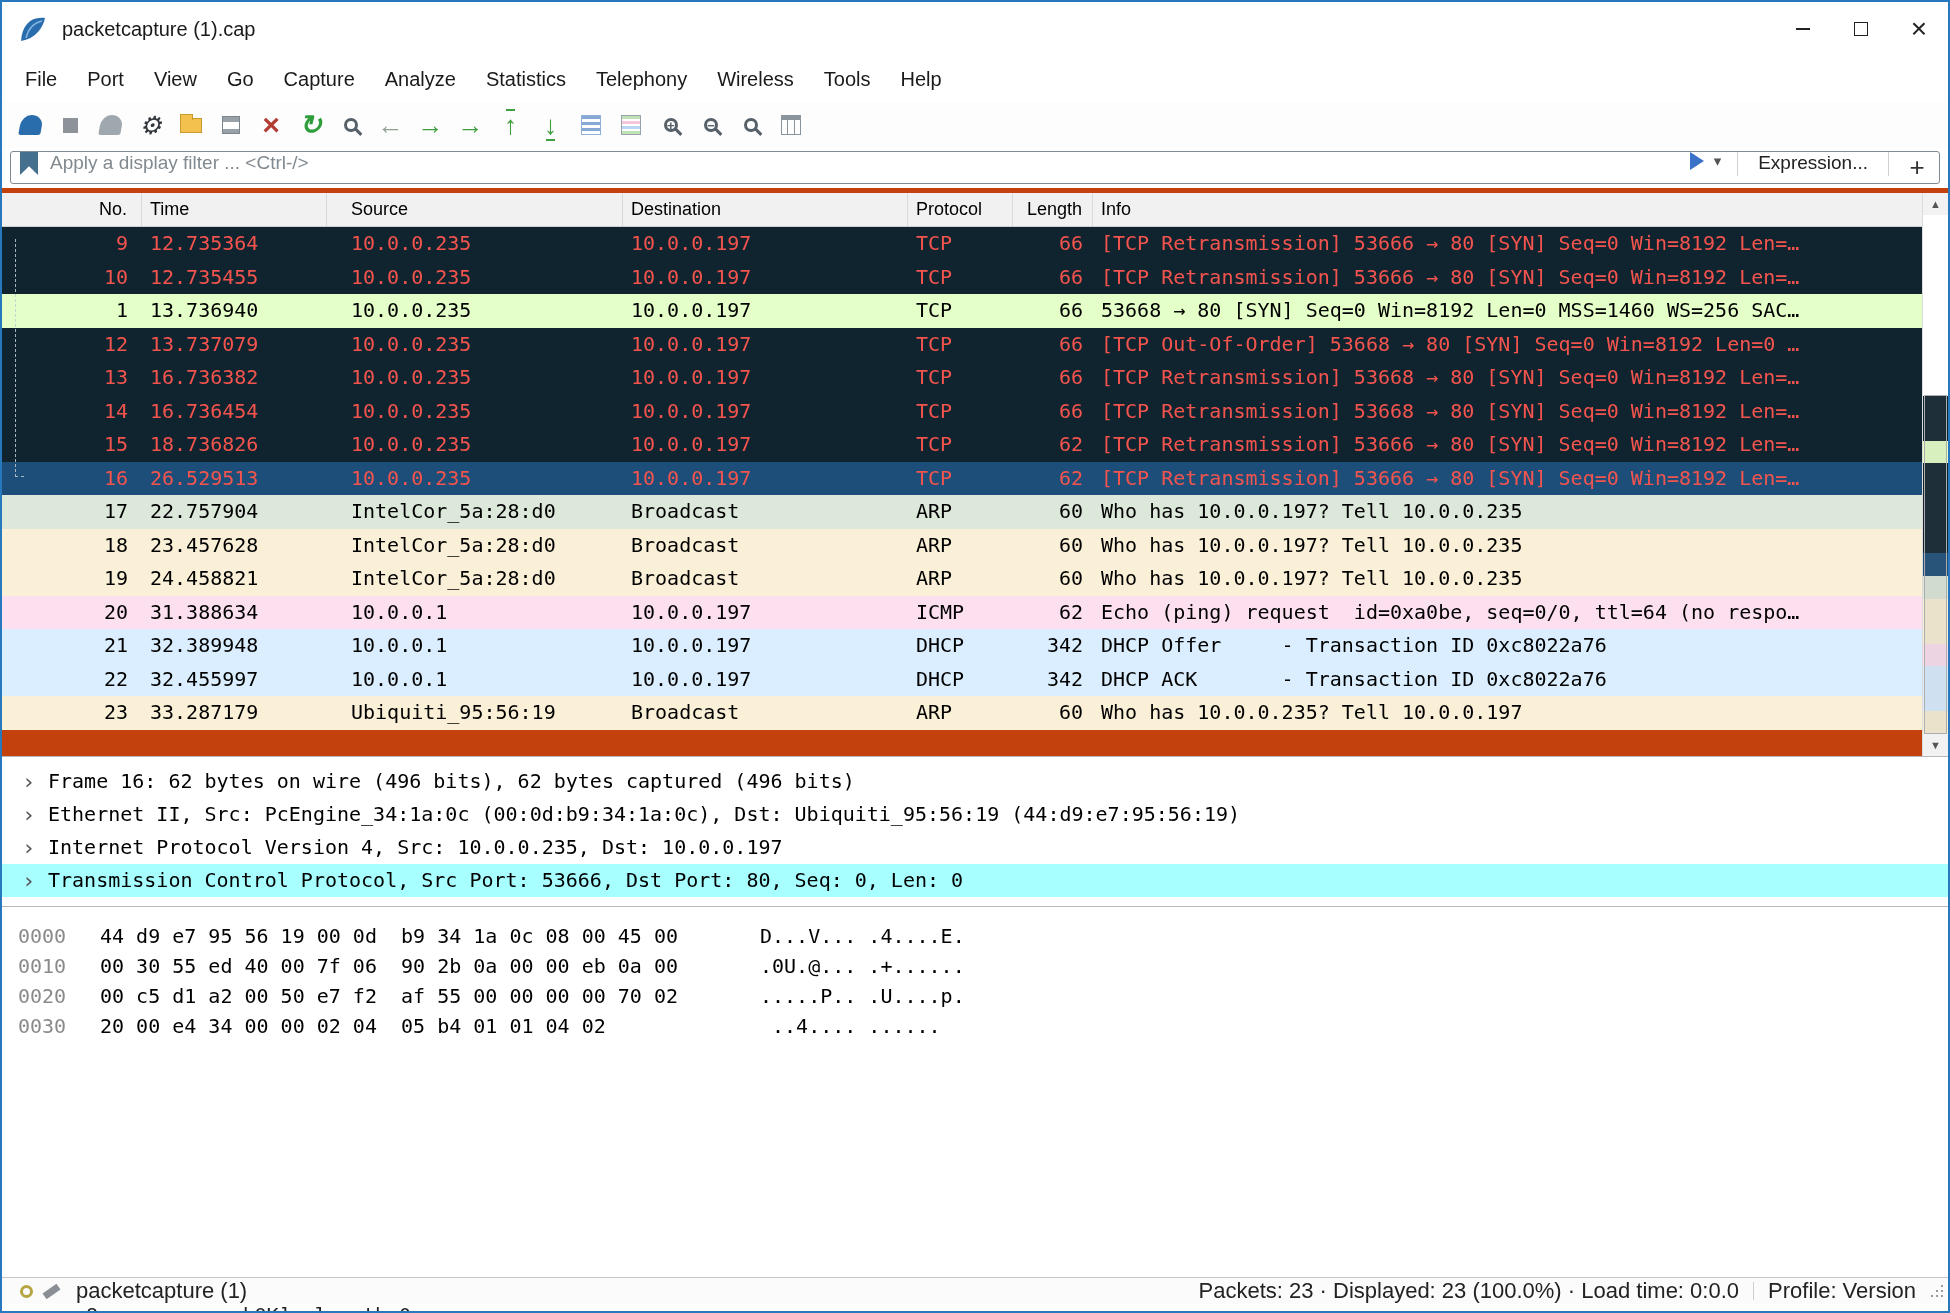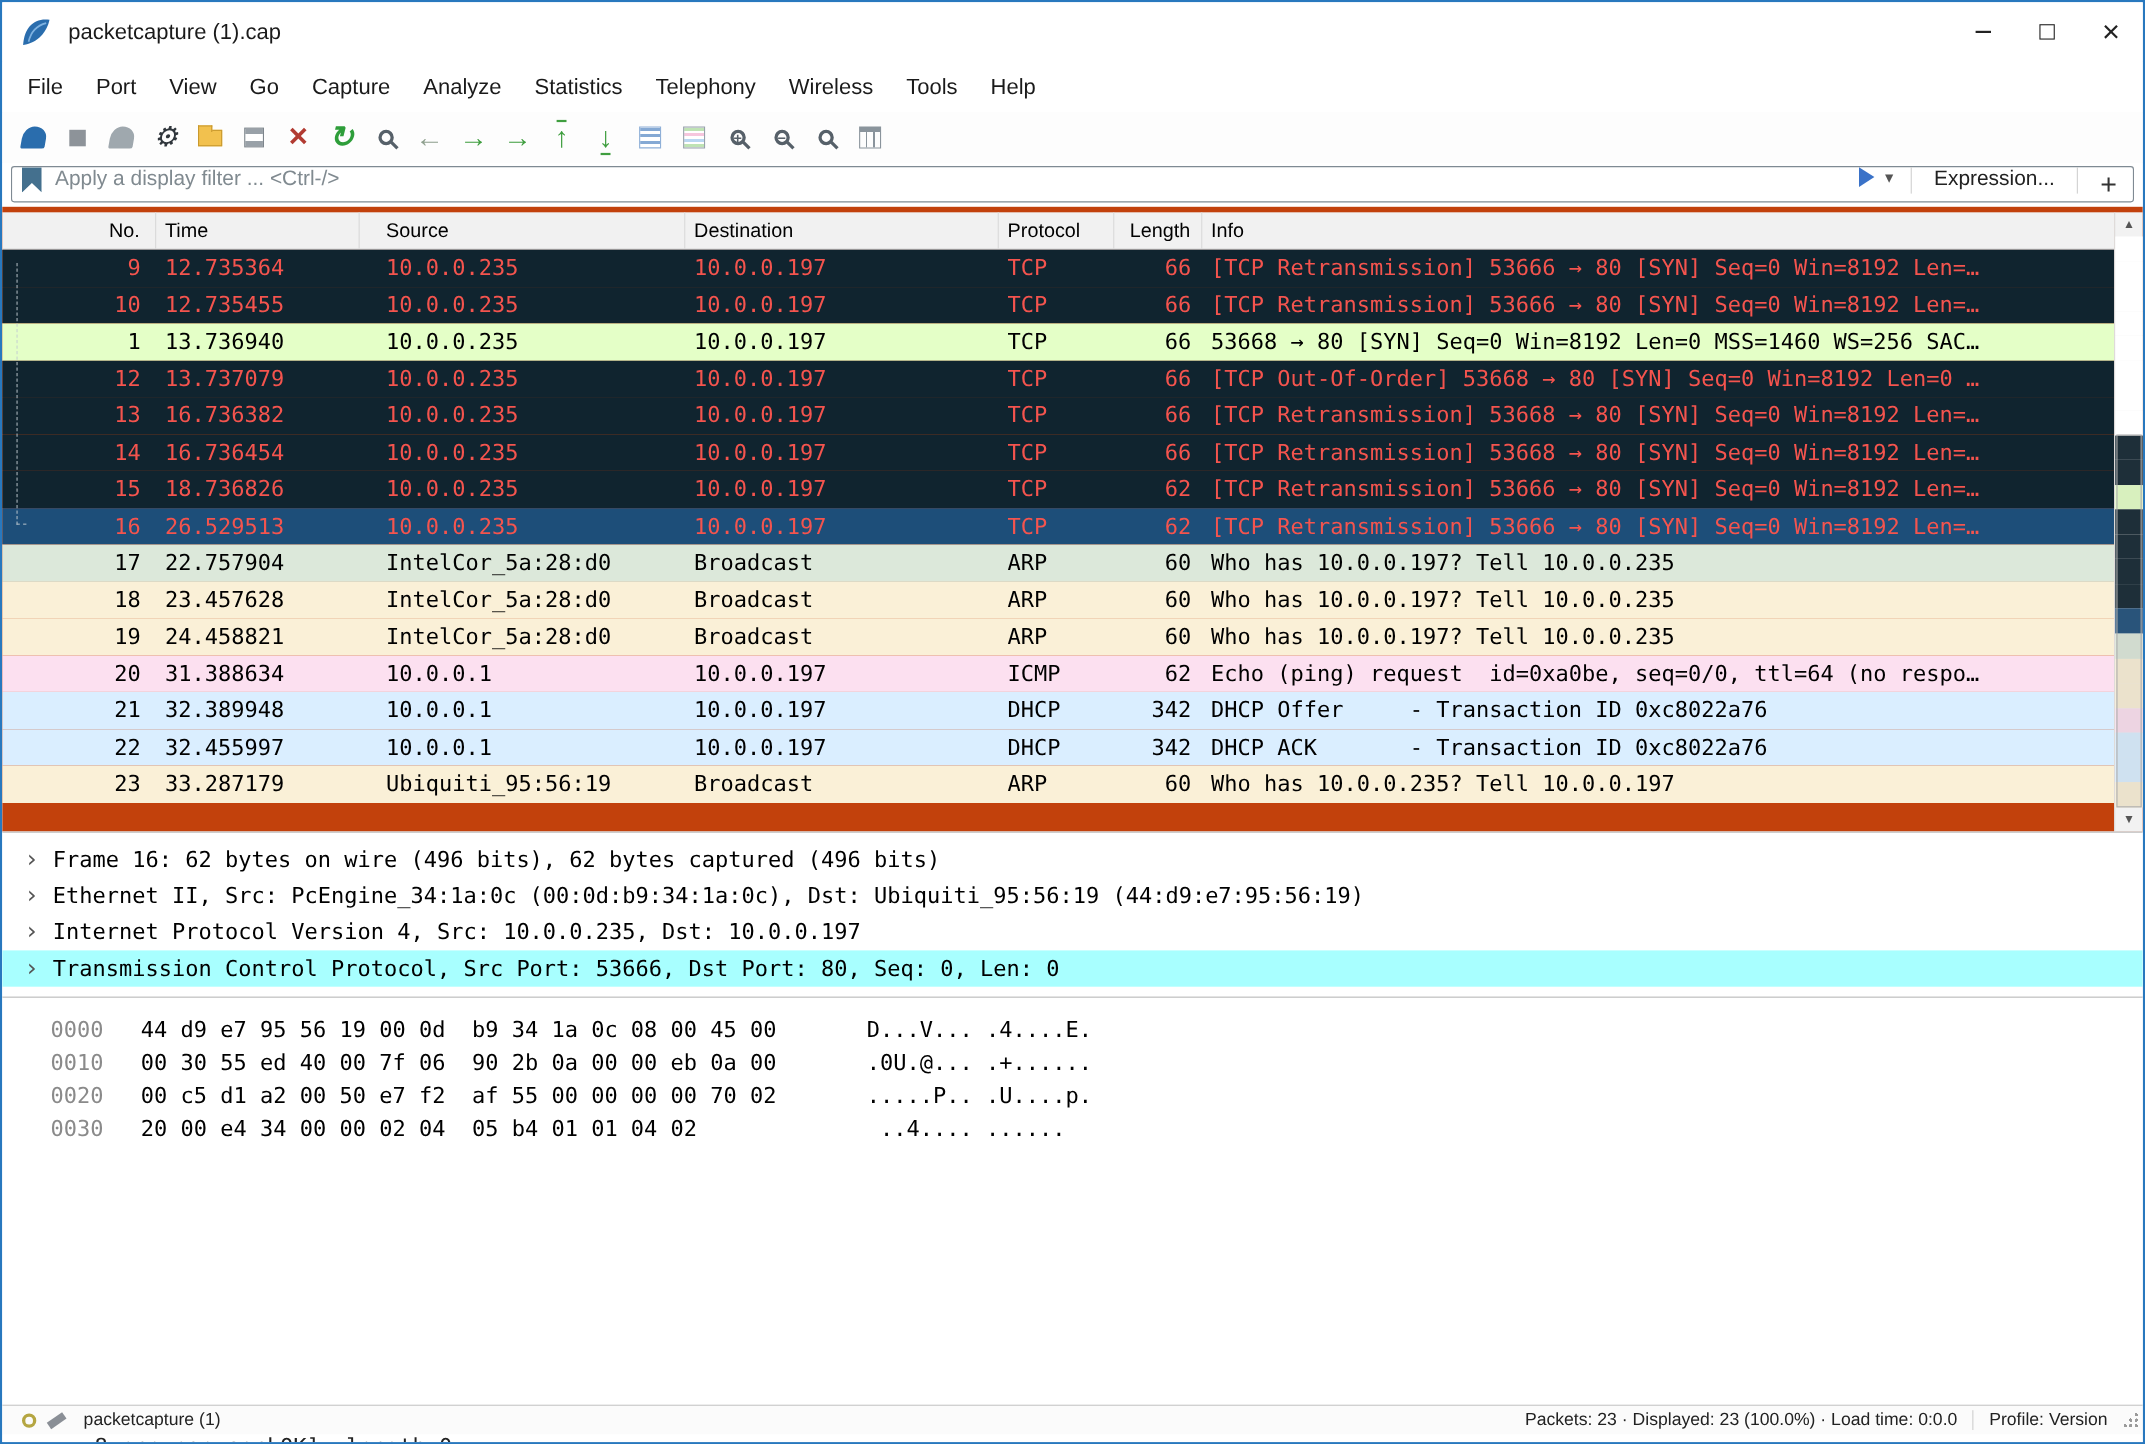--- a/index.html
+++ b/index.html
@@ -99,26 +99,26 @@
 
   
   .detailspane { position:absolute; left:0; right:0; top:754px; height:150px; border-top:1px solid #b8b8b8; background:#fff; padding-top:8px; }
   .drow { display:flex; height:33px; line-height:33px; font-size:20px; font-family:"DejaVu Sans Mono", monospace; color:#000; padding-left:20px; }
   .drow .chev { width:26px; color:#555; font-size:22px; }
   .drow.sel { background:var(--details-selected-bg,#a8ffff); }
 
   
   .hexpane { position:absolute; left:0; right:0; top:904px; height:371px; border-top:1px solid #b8b8b8; background:#fff; padding-top:14px; }
   .hrow { display:flex; height:30px; line-height:30px; font-size:20px; font-family:"DejaVu Sans Mono", monospace; white-space:pre; }
-  .h-off { margin-left:44px; width:82px; color:#8a8a8a; }
+  .h-off { margin-left:16px; width:82px; color:#8a8a8a; }
   .h-bytes { width:660px; color:#000; }
   .h-ascii { color:#000; }
 
   
-  .statusbar { position:absolute; left:0; right:0; top:1275px; height:27px; border-top:1px solid #c6c6c6; background:#fbfbfb; display:flex; align-items:center; font-size:16px; color:#222; }
+  .statusbar { position:absolute; left:0; right:0; top:1275px; height:27px; border-top:1px solid #c6c6c6; background:#fbfbfb; display:flex; align-items:center; font-size:22px; color:#222; }
   .statdot { width:13px; height:13px; border:3px solid #b5a642; border-radius:50%; margin:0 10px 0 18px; }
   .statpen { width:17px; height:7px; background:#8a8f96; transform:rotate(-35deg); margin-right:16px; }
   .statspacer { flex:1; }
   .statstats { white-space:pre; }
   .statdiv { width:1px; height:18px; background:#cfcfcf; margin:0 14px; }
   .statprofile { margin-right:14px; white-space:pre; }
   .grip { width:14px; height:14px; margin-right:4px;
     background:radial-gradient(circle 1.5px at 12px 2px,#9a9a9a 98%,transparent),
                radial-gradient(circle 1.5px at 7px 7px,#9a9a9a 98%,transparent),
                radial-gradient(circle 1.5px at 12px 7px,#9a9a9a 98%,transparent),

